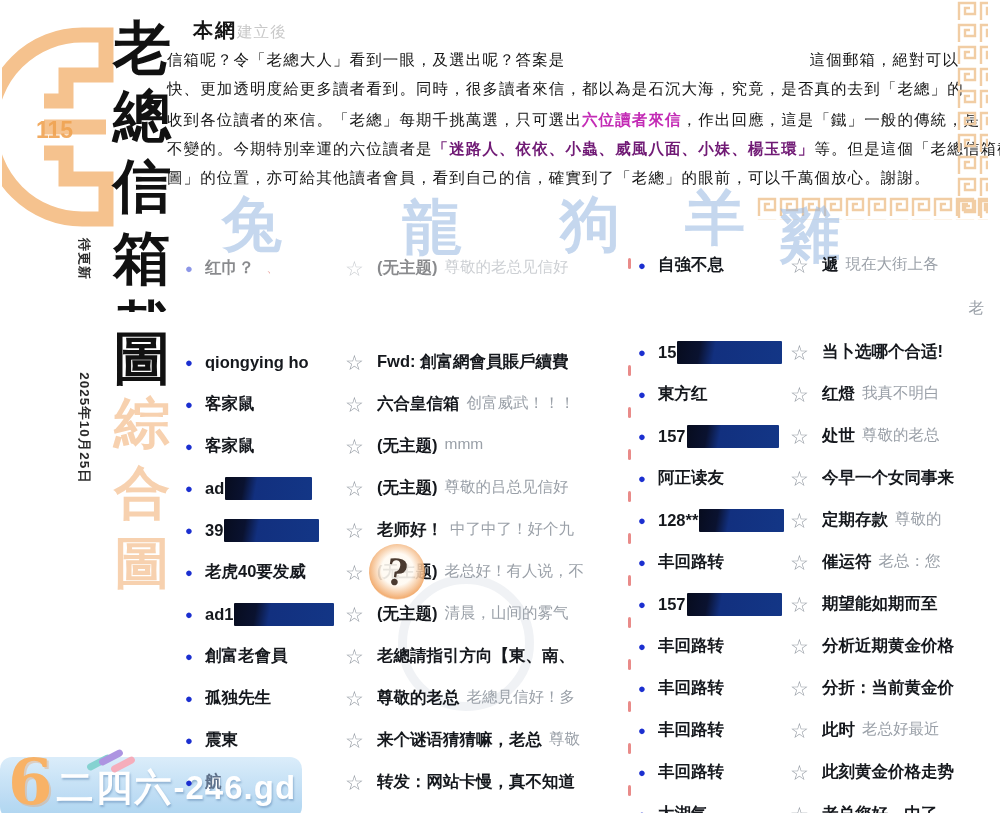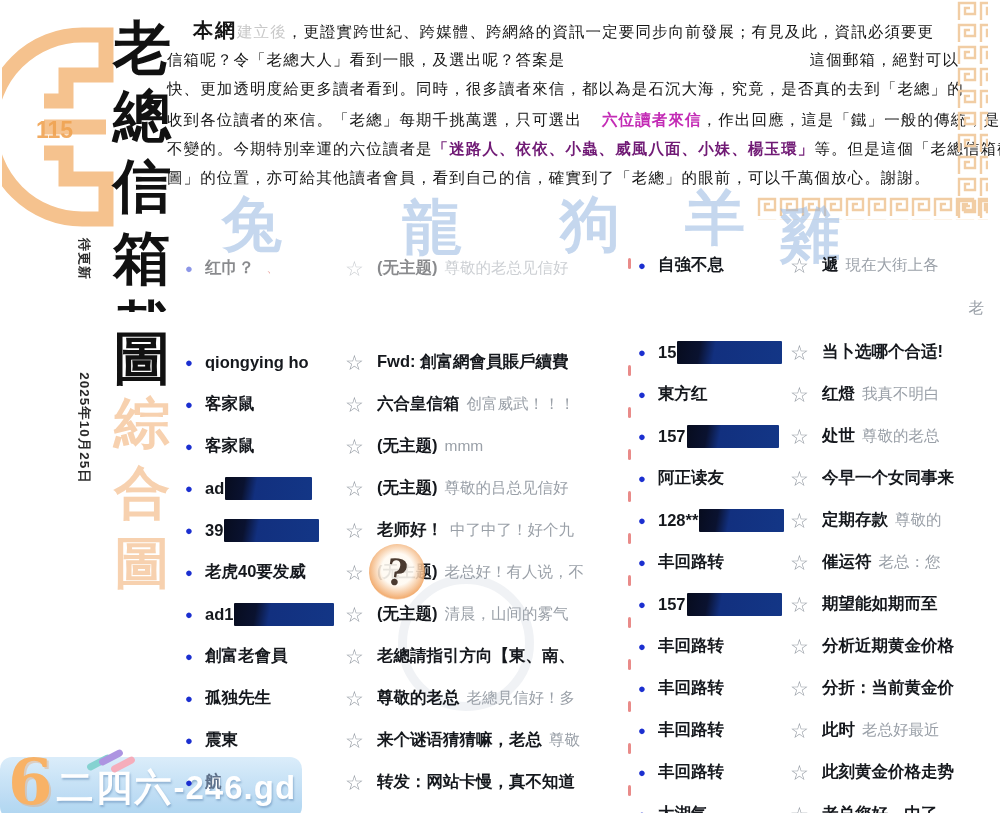--- a/index.html
+++ b/index.html
@@ -20,21 +20,21 @@
   .rot{position:absolute;white-space:nowrap;color:#2a2a2a;font-size:13px;letter-spacing:1px;
        transform:translate(-50%,-50%) rotate(90deg);font-weight:600;}
 
   
   .intro{position:absolute;left:167px;top:16px;width:792px;
          font-family:"DejaVu Serif","Liberation Serif",serif;font-size:15.5px;color:#151515;font-weight:500;}
   .iline{display:flex;align-items:baseline;white-space:nowrap;height:29.6px;line-height:29.6px;letter-spacing:1.1px;}
   .iline:first-child{padding-left:26px;}
   .seg-lead{font-size:20px;font-weight:900;letter-spacing:2px;}
   .seg-faded{color:#c9c9c9;}
-  .seg-magenta{color:#c32bb5;font-weight:600;margin-left:20px;}
+  .seg-magenta{color:#c32bb5;font-weight:600;}
   .seg-red{color:#701a75;font-weight:600;}
   .seg-gap{flex:1;}
 
   
   .meander-v{position:absolute;left:956px;top:0;}
   .meander-h{position:absolute;left:756px;top:196px;}
 
   
   .zodiac{position:absolute;transform:translate(-50%,-50%);font-size:60px;font-weight:700;
           color:rgba(150,182,224,.55);font-family:"DejaVu Serif",serif;}
@@ -55,21 +55,21 @@
   .bullet{flex:none;width:20px;color:#1b2fd0;font-size:13px;}
   .sender{flex:none;display:flex;align-items:center;white-space:nowrap;overflow:hidden;
           font-weight:bold;font-size:16.5px;color:#15181d;}
   #left-col .sender{width:140px;}
   #right-col .sender{width:132px;align-items:center;}
   .sender.muted{color:#5f718a;}
   .redact{display:inline-block;height:23px;margin-left:1px;border-radius:1px;
           background:linear-gradient(100deg,#070c1e 0%,#0a1230 22%,#12307f 36%,#133686 100%);}
   .redmark{color:#d5443a;font-size:12px;margin-left:12px;font-weight:400;}
   .star{flex:none;width:32px;color:#9aa0a8;font-size:21px;line-height:1;cursor:pointer;}
-  .subj{flex:1;display:flex;align-items:center;gap:7px;white-space:nowrap;overflow:hidden;}
+  .subj{flex:1;display:flex;align-items:flex-start;gap:7px;white-space:nowrap;overflow:hidden;}
   .subj .b{font-weight:bold;font-size:16.5px;color:#15181d;}
   .subj .p{color:#9aa0a8;font-size:15.5px;}
   .spacer{height:52px;}
   .wrapline{height:45px;display:flex;align-items:center;justify-content:flex-end;
             padding-right:16px;color:#9aa0a8;font-size:15.5px;}
   .qbadge{position:absolute;left:184px;top:-7px;width:56px;height:56px;border-radius:50%;z-index:3;
           background:radial-gradient(circle at 50% 45%,rgba(255,250,242,.9) 38%,rgba(240,160,90,.85) 70%,rgba(240,160,90,0) 74%);
           display:flex;align-items:center;justify-content:center;
           font-family:"DejaVu Serif",serif;font-size:36px;font-weight:900;color:#4a3a30;transform:rotate(8deg);}
 
@@ -115,21 +115,20 @@
       <div class="vchar orange" style="top: 526px; font-size: 56px;">圖</div>
     </div>
 
   <div class="rot" style="left:84px;top:259px;">待更新</div>
   <div class="rot" style="left:84px;top:428px;font-size:13.5px;">2025年10月25日</div>
 
   <div class="intro" id="intro">
       <div class="iline">
         <span class="seg-lead">本網</span>
         <span class="seg-faded">建立後</span>
-        <span>，更證實跨世紀、跨媒體、跨網絡的資訊一定要同步向前發展；有見及此，資訊必須要更</span>
       </div>
       <div class="iline">
         <span>信箱呢？令「老總大人」看到一眼，及選出呢？答案是</span>
         <span class="seg-gap"></span>
         <span>這個郵箱，絕對可以</span>
       </div>
       <div class="iline">
         <span>快、更加透明度給更多讀者看到。同時，很多讀者來信，都以為是石沉大海，究竟，是否真的去到「老總」的</span>
       </div>
       <div class="iline">

